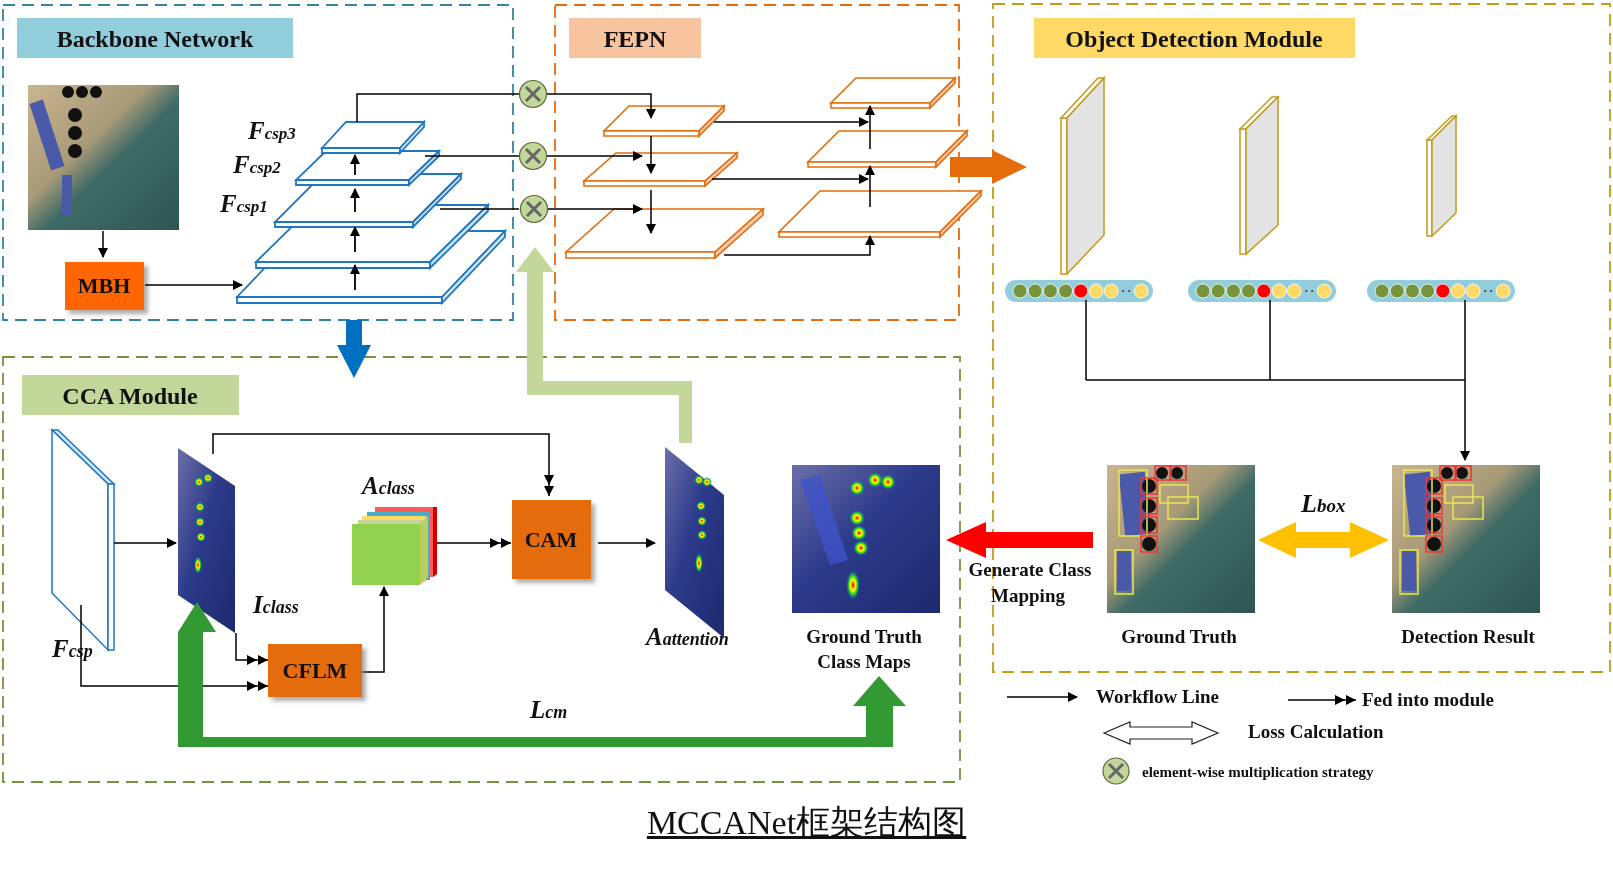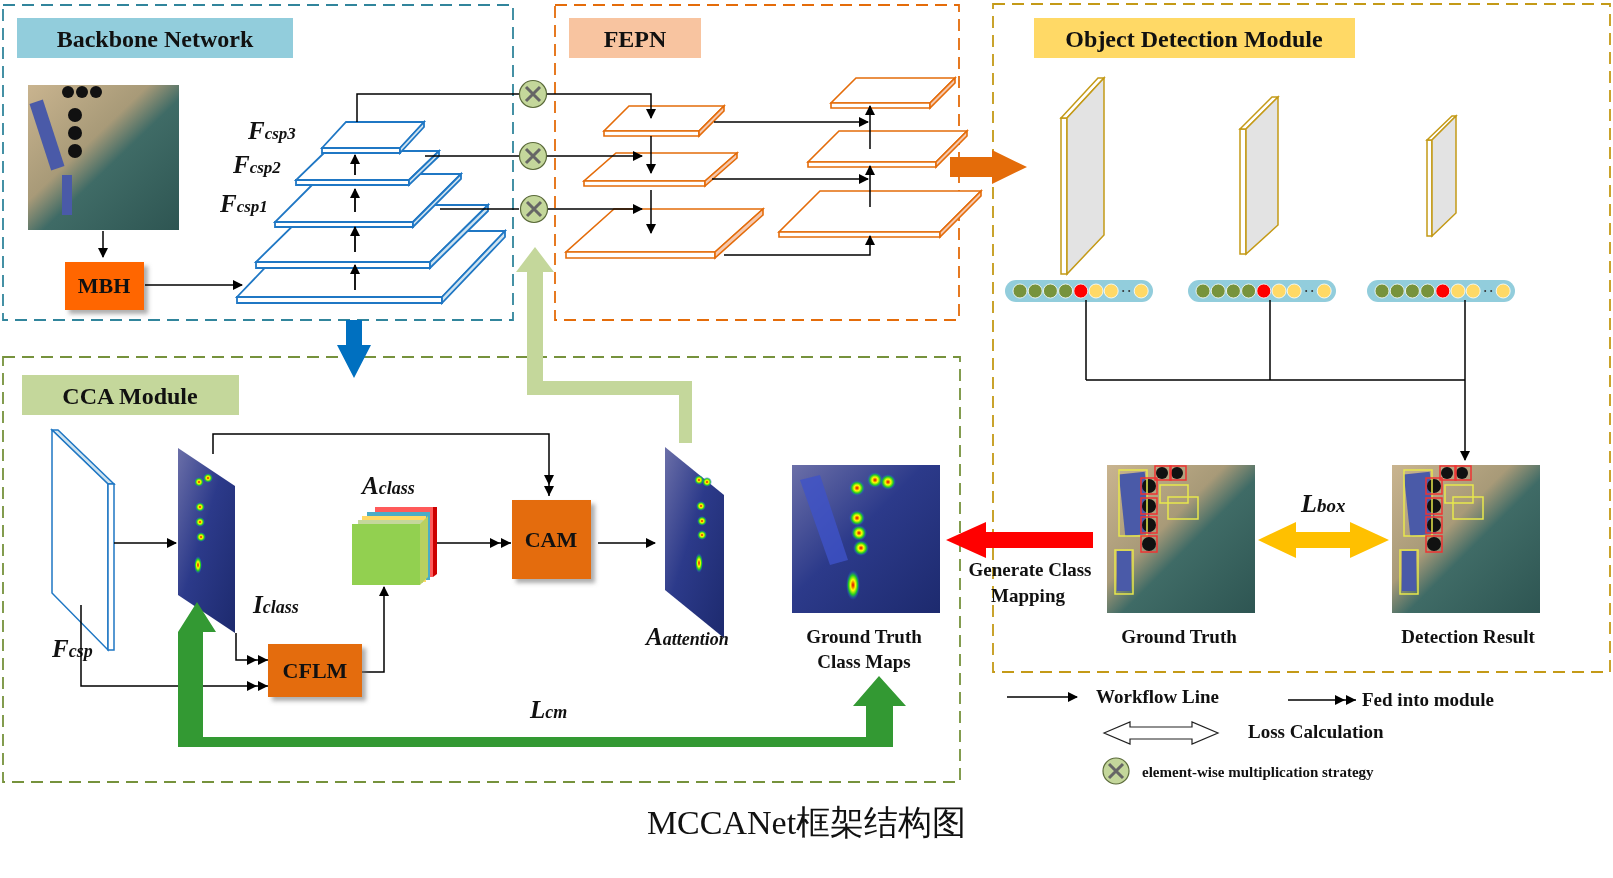--- a/index.html
+++ b/index.html
@@ -1,21 +1,21 @@
 <!DOCTYPE html>
 <html><head>
 <meta charset="utf-8">
 <style>
   html,body{margin:0;padding:0;background:#fff;}
   body{width:1613px;height:878px;position:relative;overflow:hidden;font-family:"Liberation Serif",serif;}
   svg#dg{position:absolute;left:0;top:0;}
   .lbl{font-family:"Liberation Serif",serif;font-weight:bold;fill:#111;}
   .ital{font-family:"Liberation Serif",serif;font-style:italic;font-weight:bold;fill:#111;}
   .sub{font-family:"Liberation Serif",serif;font-style:italic;font-weight:bold;fill:#111;}
-  .caption{position:absolute;left:0;width:1613px;top:800px;text-align:center;font-family:"Liberation Serif",serif;font-size:34px;color:#111;}
+  .caption{position:absolute;left:0;width:1613px;top:800px;text-align:center;font-family:"Liberation Serif",serif;font-size:34px;color:#111;text-decoration:underline;}
 </style>
 </head>
 <body>
 
 <svg id="dg" width="1613" height="878" viewBox="0 0 1613 878" xmlns="http://www.w3.org/2000/svg">
   <defs>
     <marker id="ah" markerWidth="10" markerHeight="10" refX="9" refY="5" orient="auto" markerUnits="userSpaceOnUse">
       <path d="M0,0 L10,5 L0,10 Z" fill="#000"></path>
     </marker>
     <marker id="ah2" markerWidth="22" markerHeight="10" refX="21" refY="5" orient="auto" markerUnits="userSpaceOnUse">

